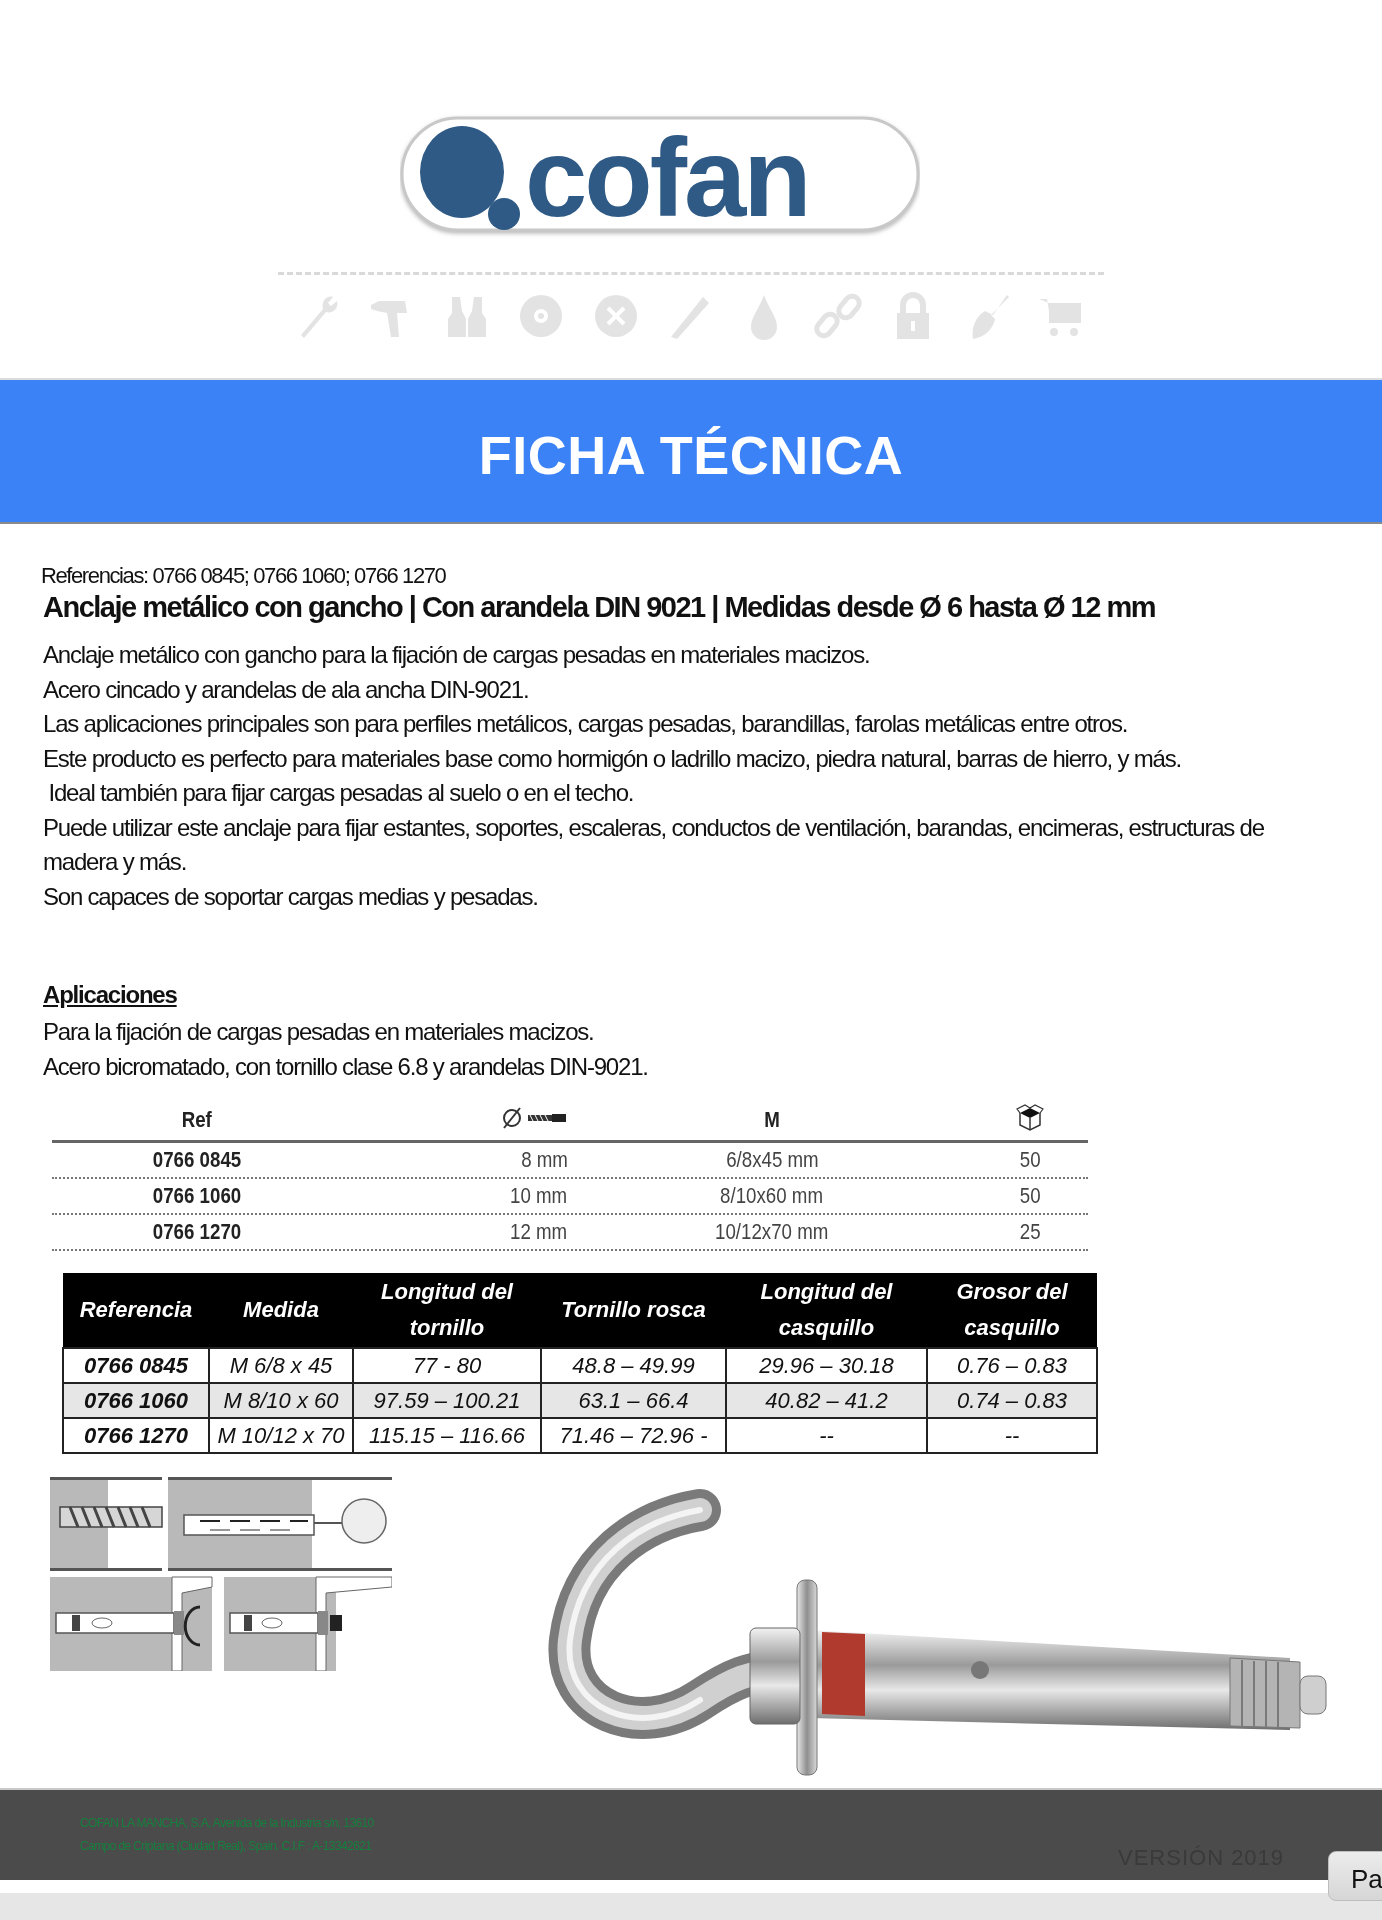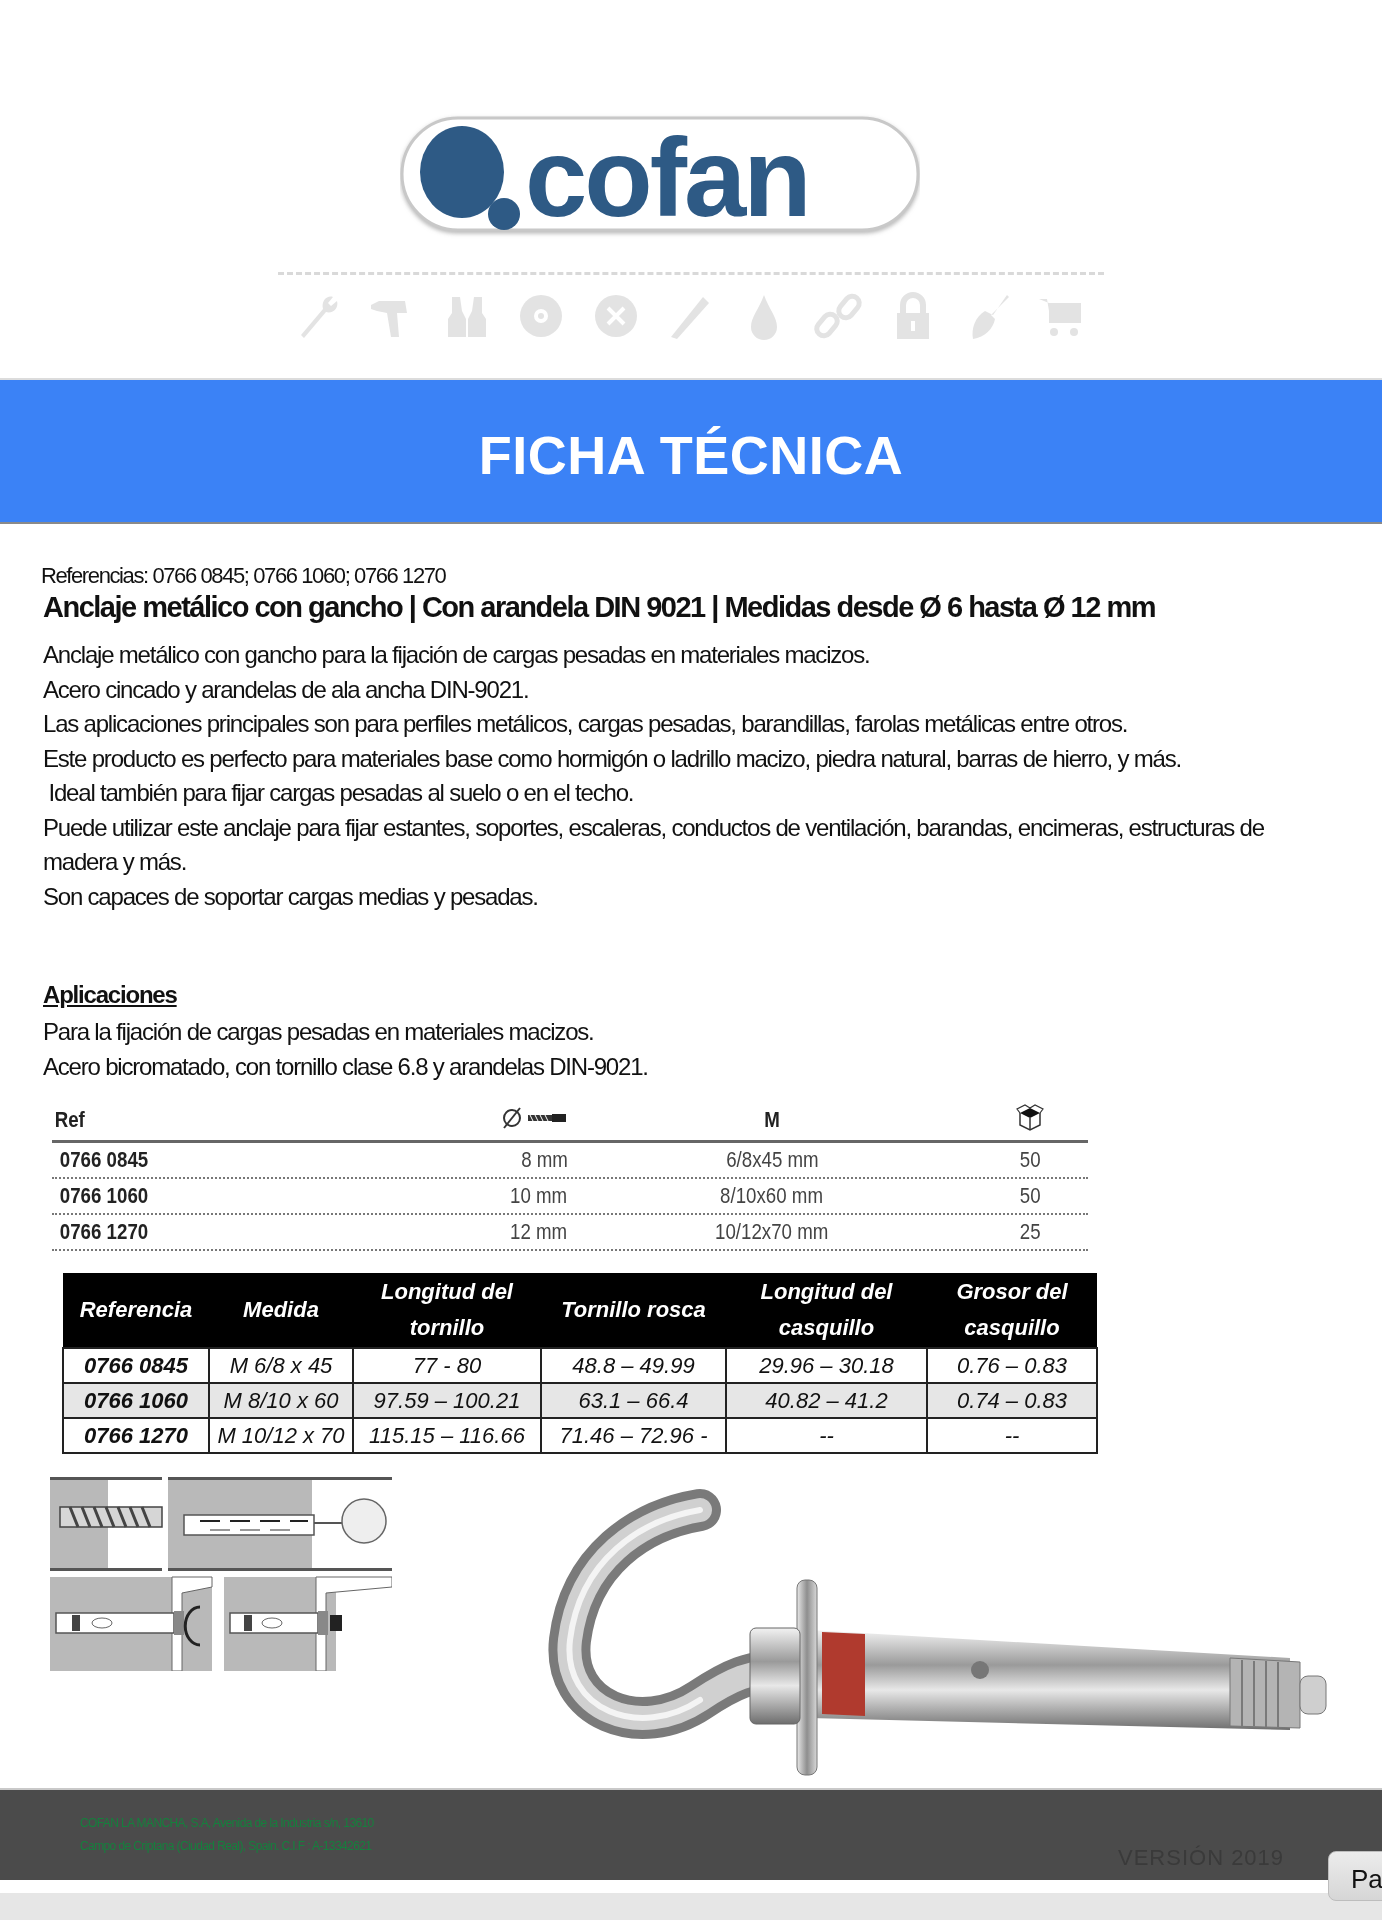--- a/index.html
+++ b/index.html
@@ -26,21 +26,21 @@
   #subtitle { left:43px; top:591px; font-size:29px; font-weight:bold; letter-spacing:-1.5px; }
   #desc { left:43px; top:638px; width:1300px; font-size:24px; line-height:34.5px; letter-spacing:-1.2px; }
   #desc div { white-space:pre; }
   #apps-heading { left:43px; top:981px; font-size:24px; font-weight:bold; text-decoration:underline; letter-spacing:-1.2px; }
   #apps { left:43px; top:1015px; font-size:24px; line-height:34.5px; letter-spacing:-1.2px; }
 
   
   #t1 { left:52px; top:1100px; width:1036px; font-family:"Liberation Sans", sans-serif; }
   #t1 .hdr { height:40px; display:flex; border-bottom:3px solid #666; align-items:center; }
   #t1 .row { height:34px; display:flex; align-items:center; border-bottom:2px dotted #777; }
-  #t1 .c1 { width:290px; }
+  #t1 .c1 { width:290px; text-align:center; }
   #t1 .c2 { width:230px; text-align:right; }
   #t1 .c3 { width:400px; text-align:center; }
   #t1 .c4 { width:116px; text-align:center; }
   #t1 .hdr span { font-weight:bold; font-size:22px; color:#222; transform:scaleX(0.85); display:inline-block; }
   #t1 .row span { font-size:22px; color:#444; transform:scaleX(0.85); display:inline-block; }
   #t1 .row .c1 span { font-weight:bold; color:#222; }
 
   
   #t2 { left:62px; top:1273px; border-collapse:collapse; font-family:"Liberation Sans", sans-serif;font-style:italic; }
   #t2 th { background:#000; color:#fff; font-weight:bold; font-size:22px; line-height:36px; padding:0 6px; text-align:center; height:74px; }

